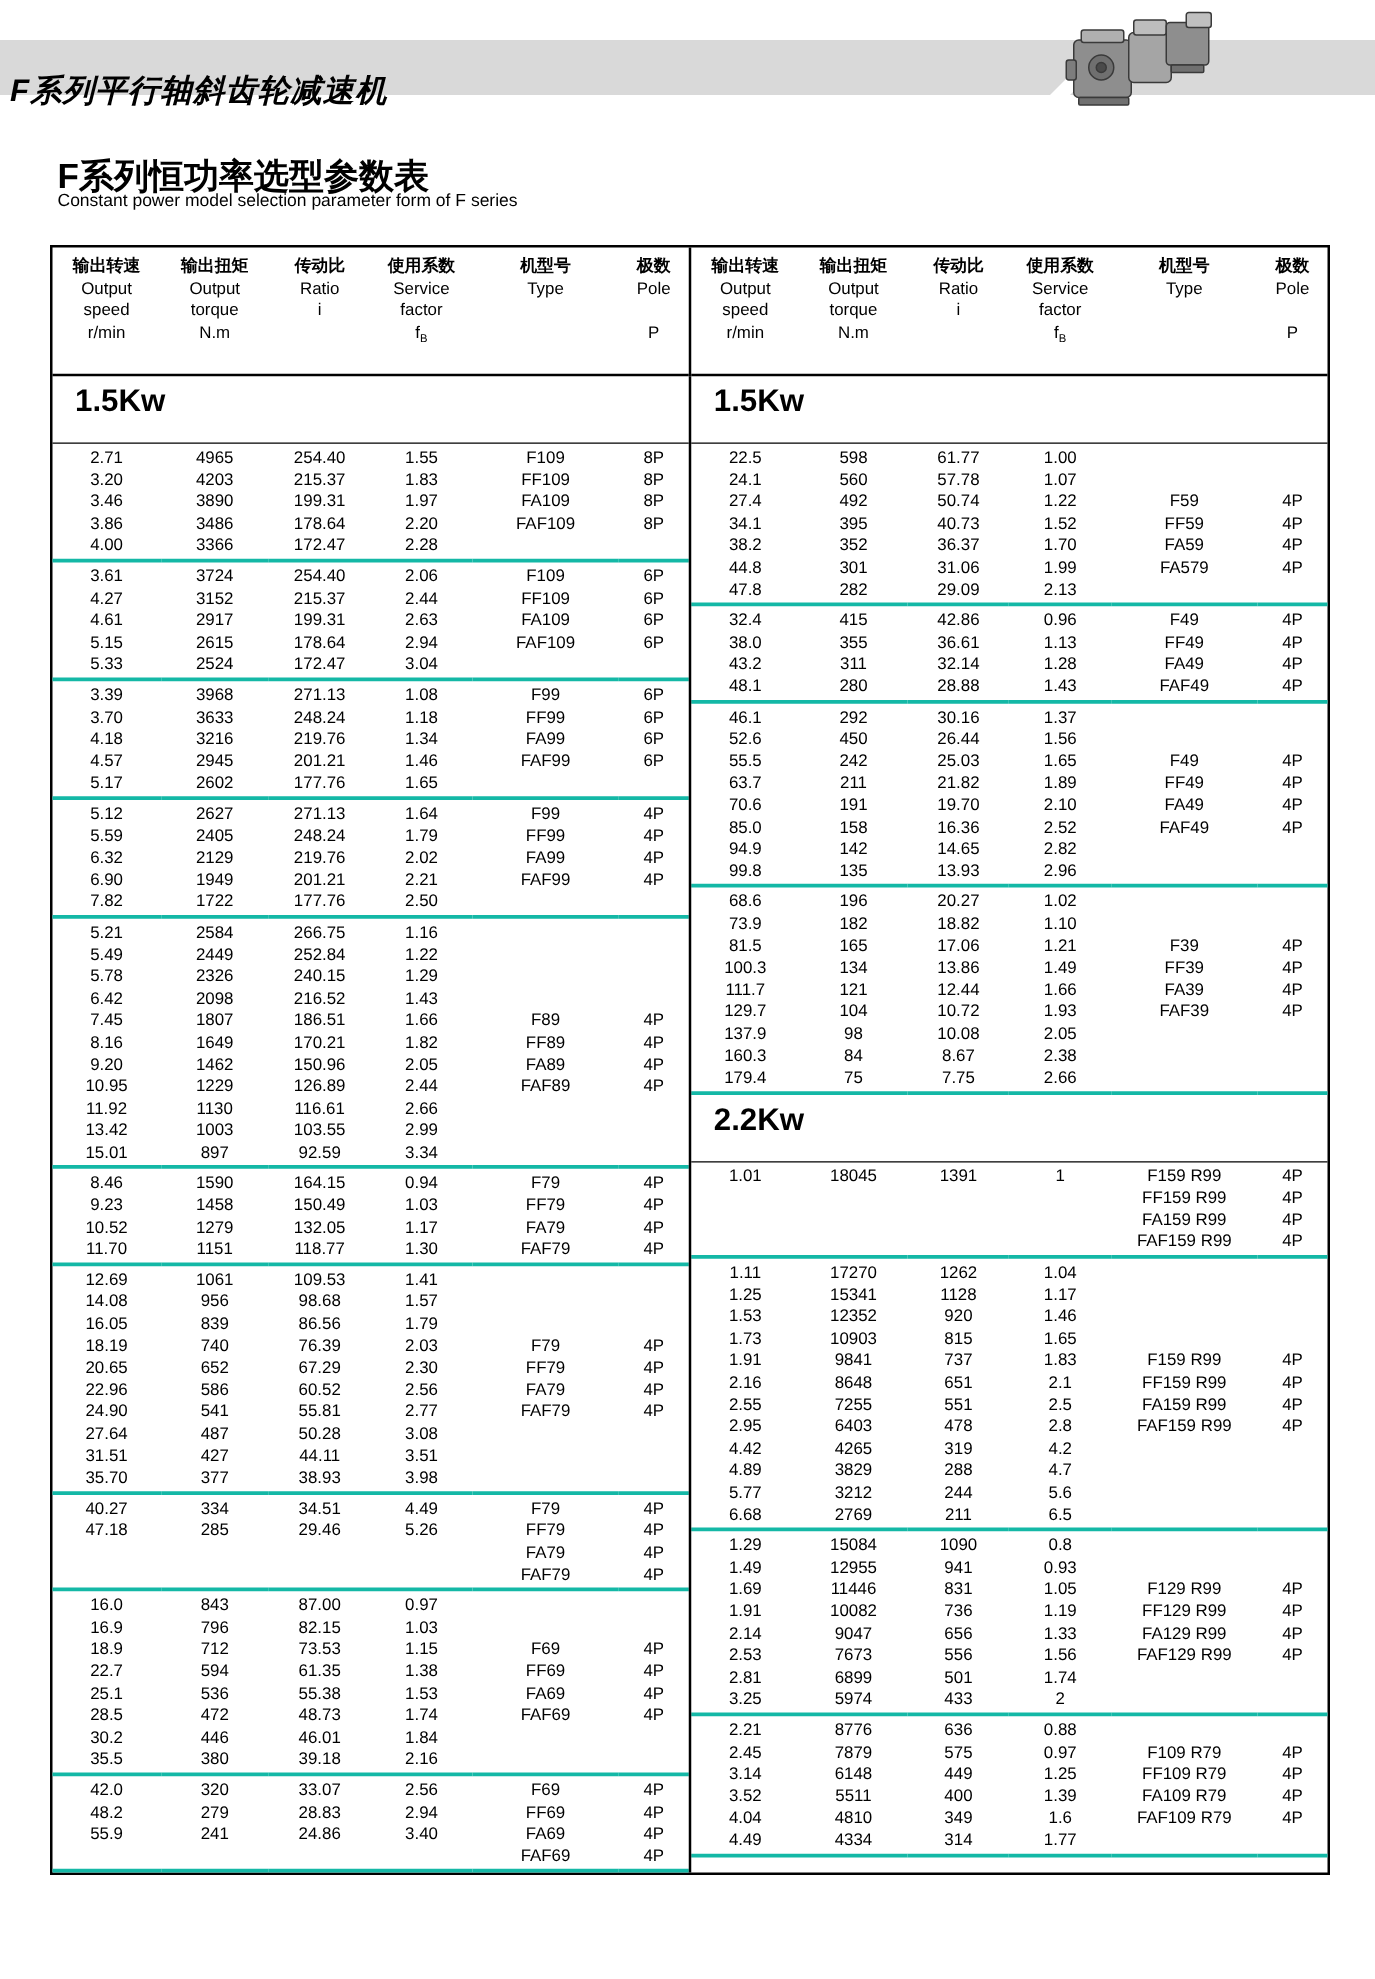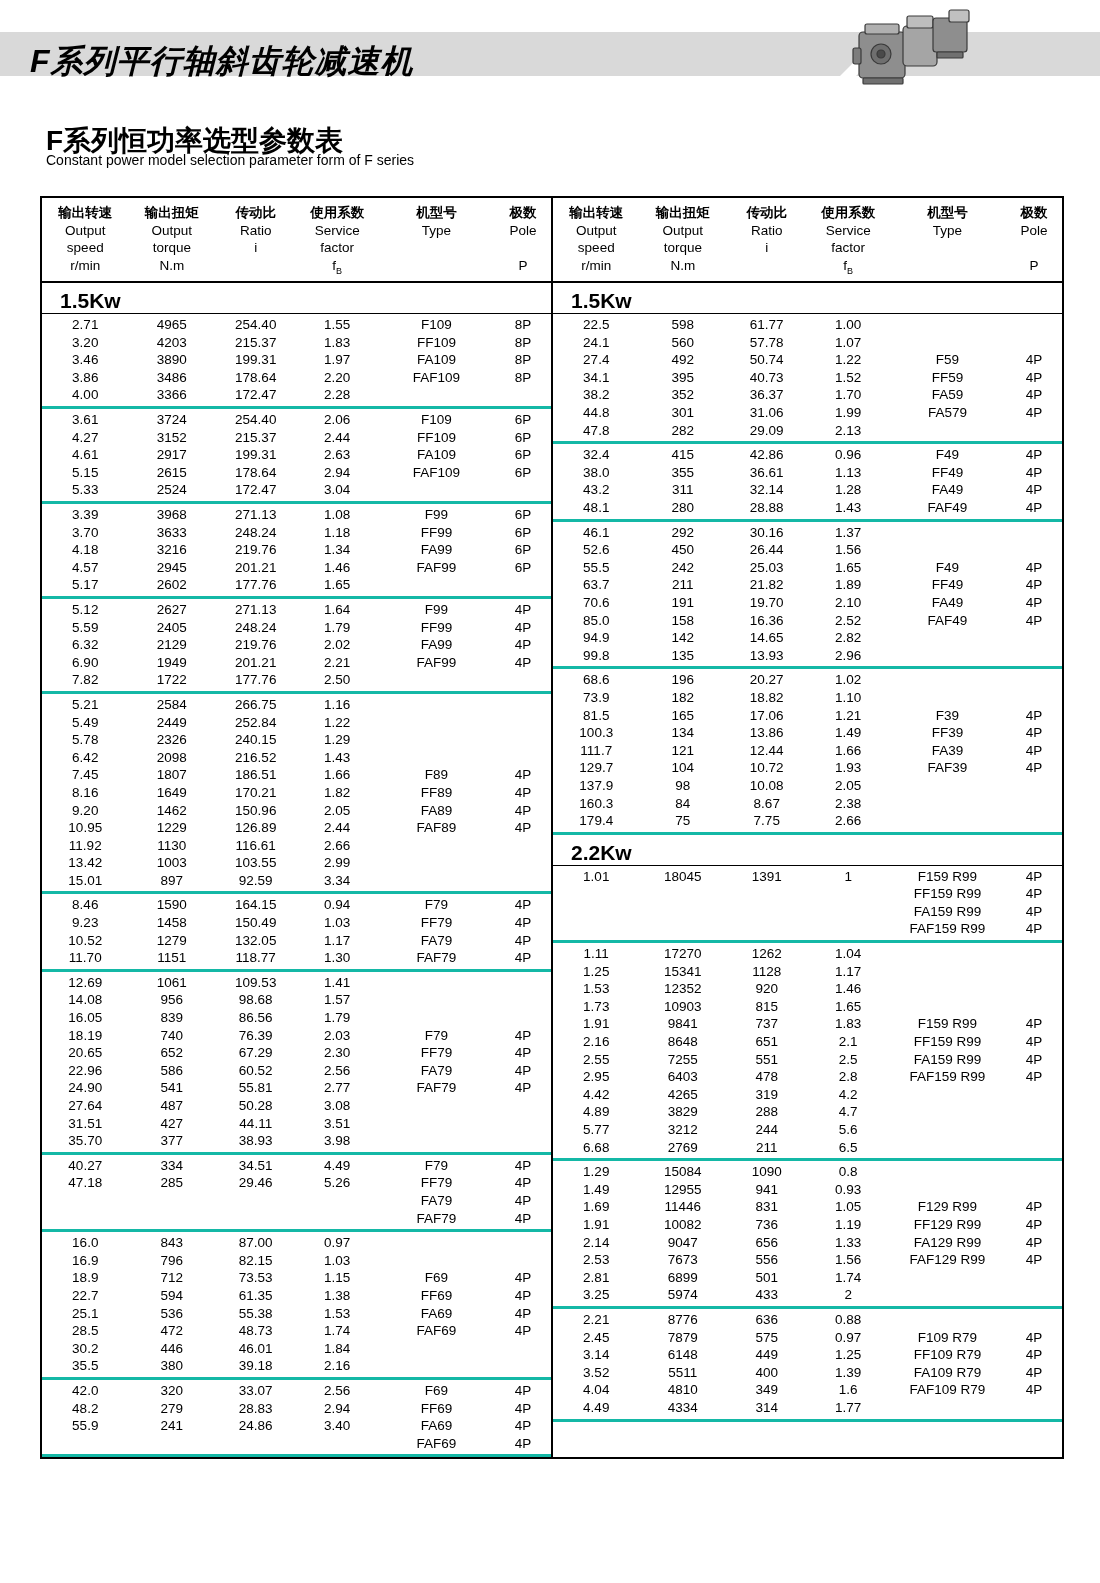--- a/index.html
+++ b/index.html
@@ -23,24 +23,23 @@
     border-left:44px solid #d9d9d9;border-bottom:44px solid transparent;
   }
   .band2{
     position:absolute;left:900px;top:32px;width:200px;height:44px;background:#d9d9d9;
   }
   .band2:before{
     content:"";position:absolute;left:-44px;top:0;width:0;height:0;
     border-right:44px solid #d9d9d9;border-top:44px solid transparent;
   }
   .header-title{
-    position:absolute;left:8px;top:40px;
-    font-size:32px;font-weight:bold;font-style:italic;letter-spacing:1px;
+    position:absolute;left:8px;top:56px;
+    font-size:25px;font-weight:bold;font-style:italic;letter-spacing:1px;
     color:#000;
-    margin-left:22px;
   }
   .gear-img{
     position:absolute;left:845px;top:2px;width:130px;height:96px;
   }
   
   .title-cn{
     position:absolute;left:46px;top:122px;
     font-size:28px;font-weight:bold;
   }
   .title-en{
@@ -53,40 +52,40 @@
     border:2px solid #000;
   }
   table{
     border-collapse:collapse;width:100%;table-layout:fixed;
     font-size:13.5px;
   }
   td,th{padding:0;margin:0;vertical-align:top;}
   .half{width:50%;vertical-align:top;}
   .half.left{border-right:2px solid #000;}
   .hdr td{
-    text-align:center;font-weight:bold;line-height:1.22;padding:6px 0 1px 0;
+    text-align:center;font-weight:bold;line-height:1.22;padding:6px 0 19px 0;
     font-size:13.5px;
   }
   .hdr .en{font-weight:normal;}
   .hdr-row{border-bottom:2px solid #000;}
   .inner{width:100%;border-collapse:collapse;table-layout:fixed;}
   .inner td{
     font-size:13.5px;line-height:17.6px;text-align:center;
     font-family:"Liberation Sans", sans-serif;
   }
   .c1{width:17%;}
   .c2{width:17%;}
   .c3{width:16%;}
   .c4{width:16%;}
   .c5{width:23%;}
   .c6{width:11%;}
   .grp{border-bottom:3px solid #14b8a6;}
   .grp td{padding:2px 0 2px 0;}
   .kw{
-    font-size:21px;font-weight:bold;text-align:left;padding:6px 0 0 18px;
+    font-size:25px;font-weight:bold;text-align:left;padding:6px 0 18px 18px;
   }
   .kwrow{border-bottom:1px solid #000;}
   .nums div{line-height:17.6px;}
   .type-cell{text-align:left;padding-left:14px;}
   .pole-cell{text-align:center;}
   .sub{font-size:9px;vertical-align:sub;}
 </style>
 </head>
 <body>
 

